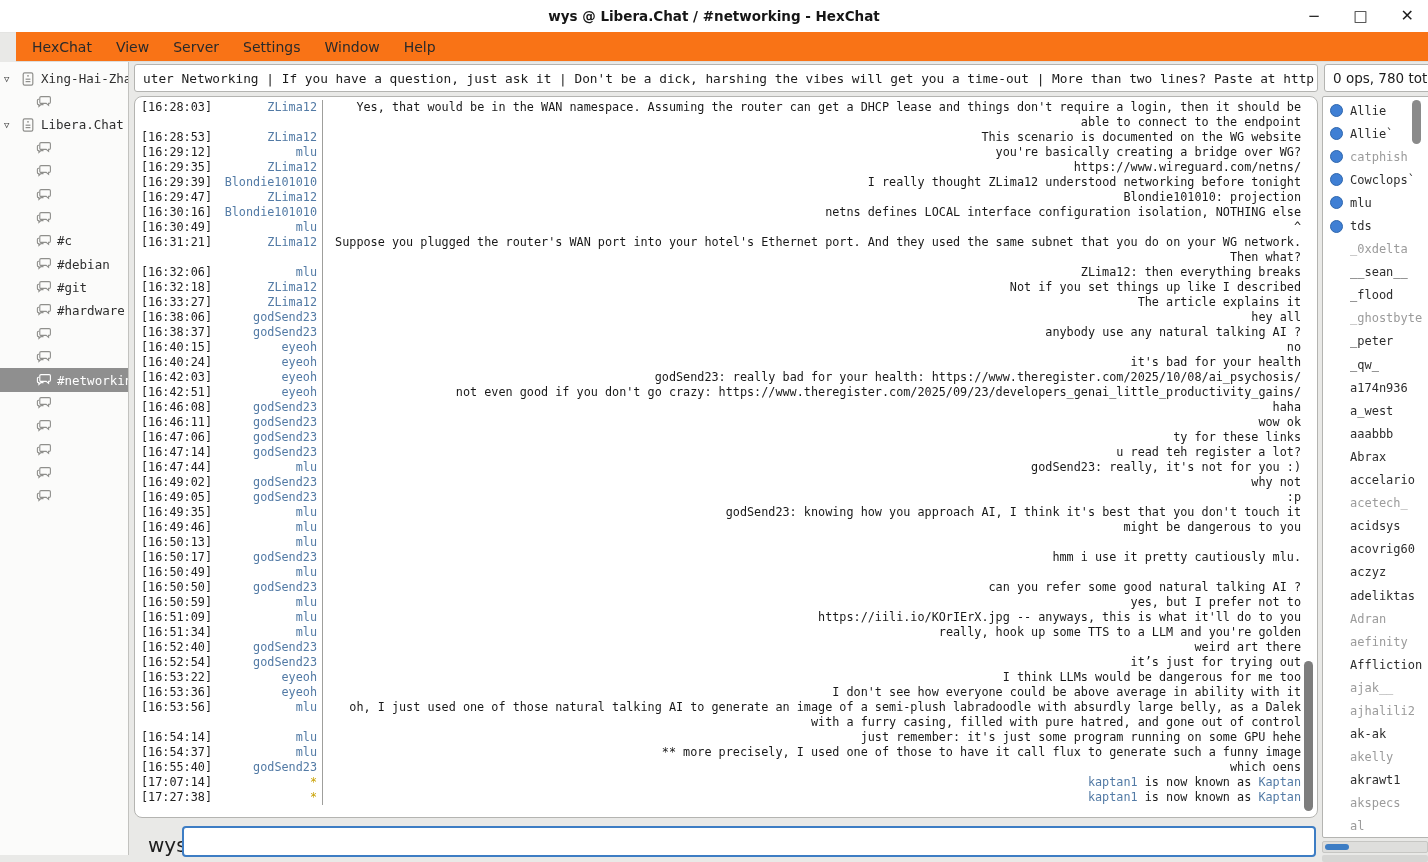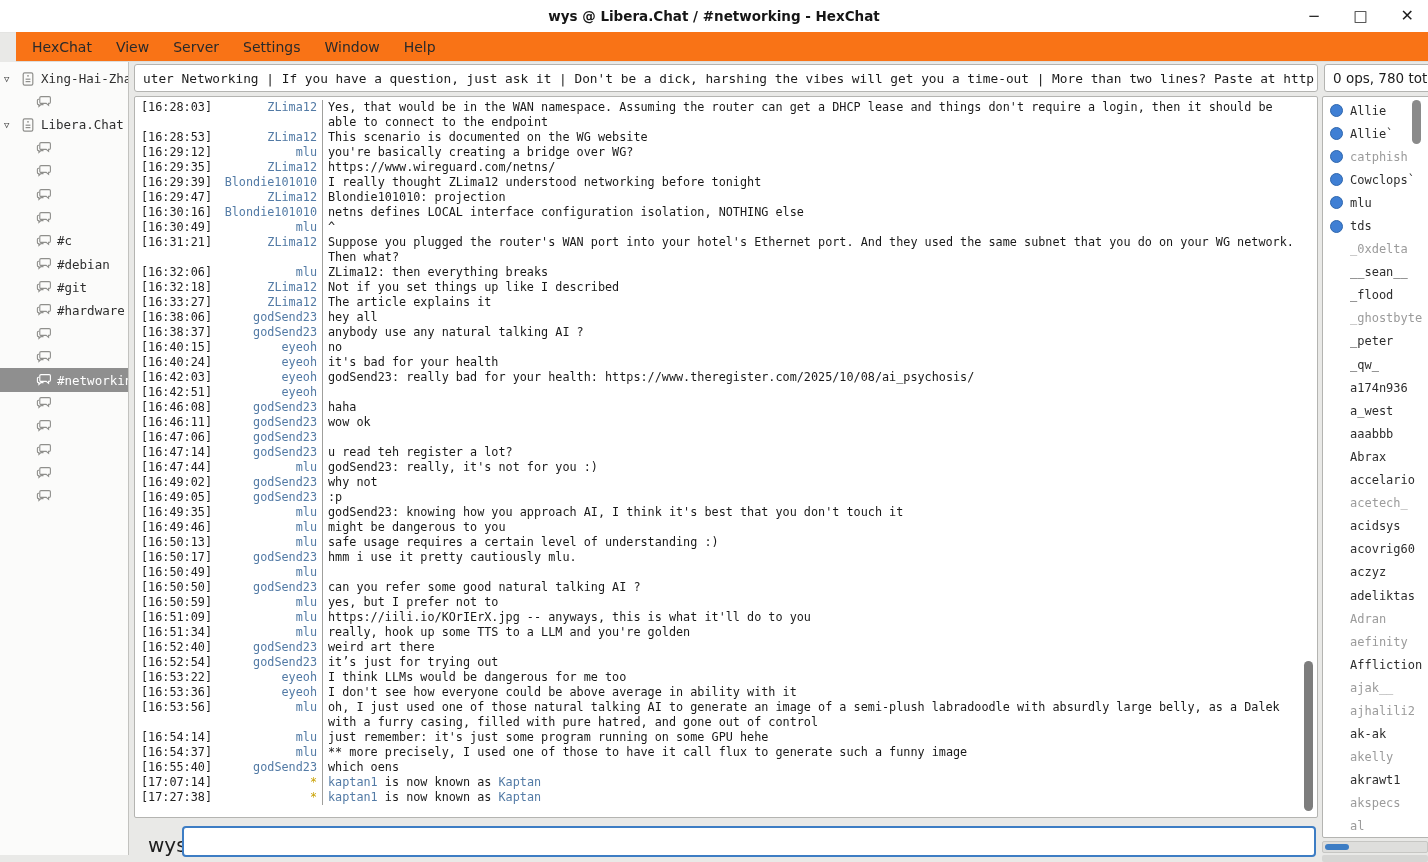--- a/index.html
+++ b/index.html
@@ -36,21 +36,21 @@
   
   .topicbar{position:absolute;left:134px;top:64px;width:1184px;height:28px;background:#fff;
             border:1px solid #b4b4b1;border-radius:3px;box-sizing:border-box;display:flex;align-items:center;
             padding:0 8px;font-family:"DejaVu Sans Mono","Liberation Mono",monospace;font-size:12.8px;
             color:#1b1b1b;white-space:nowrap;overflow:hidden;}
   .ul-header{position:absolute;left:1324px;top:64px;width:112px;height:28px;background:#fff;
              border:1px solid #b4b4b1;border-radius:3px;box-sizing:border-box;display:flex;align-items:center;
              padding:0 8px;font-size:13.5px;color:#1b1b1b;white-space:nowrap;overflow:hidden;}
   
   .chatpanel{position:absolute;left:134px;top:96px;width:1184px;height:722px;background:#fff;
-             border:1px solid #b4b4b1;border-radius:2px;box-sizing:border-box;overflow:hidden;}
+             border:1px solid #b4b4b1;border-radius:8px;box-sizing:border-box;overflow:hidden;text-align:right;}
   .chatlines{position:absolute;left:1px;top:3px;right:16px;bottom:2px;overflow:hidden;}
   .chat-row{display:flex;font-family:"DejaVu Sans Mono","Liberation Mono",monospace;
             font-size:11.8px;line-height:15px;color:#191919;}
   .chat-meta{flex:0 0 176px;display:flex;justify-content:space-between;padding:0 5px;
              border-right:1px solid #9f9f9c;box-sizing:content-box;}
   .chat-time{color:#202020;}
   .chat-nick{color:var(--nick-blue);margin-left:6px;}
   .chat-row.event .chat-nick{color:var(--star);}
   .chat-text{flex:1;padding-left:5px;white-space:pre-wrap;word-break:break-word;}
   .nicklink{color:var(--nick-blue);}
@@ -408,40 +408,42 @@
             <span class="chat-time">[16:42:03]</span>
             <span class="chat-nick">eyeoh</span>
           </div>
           <div class="chat-text">godSend23: really bad for your health: https://www.theregister.com/2025/10/08/ai_psychosis/</div>
         </div>
         <div class="chat-row">
           <div class="chat-meta">
             <span class="chat-time">[16:42:51]</span>
             <span class="chat-nick">eyeoh</span>
           </div>
+          <div class="chat-text">not even good if you don't go crazy: https://www.theregister.com/2025/09/23/developers_genai_little_productivity_gains/</div>
         </div>
         <div class="chat-row">
           <div class="chat-meta">
             <span class="chat-time">[16:46:08]</span>
             <span class="chat-nick">godSend23</span>
           </div>
           <div class="chat-text">haha</div>
         </div>
         <div class="chat-row">
           <div class="chat-meta">
             <span class="chat-time">[16:46:11]</span>
             <span class="chat-nick">godSend23</span>
           </div>
           <div class="chat-text">wow ok</div>
         </div>
         <div class="chat-row">
           <div class="chat-meta">
             <span class="chat-time">[16:47:06]</span>
             <span class="chat-nick">godSend23</span>
           </div>
+          <div class="chat-text">ty for these links</div>
         </div>
         <div class="chat-row">
           <div class="chat-meta">
             <span class="chat-time">[16:47:14]</span>
             <span class="chat-nick">godSend23</span>
           </div>
           <div class="chat-text">u read teh register a lot?</div>
         </div>
         <div class="chat-row">
           <div class="chat-meta">
@@ -476,21 +478,20 @@
             <span class="chat-time">[16:49:46]</span>
             <span class="chat-nick">mlu</span>
           </div>
           <div class="chat-text">might be dangerous to you</div>
         </div>
         <div class="chat-row">
           <div class="chat-meta">
             <span class="chat-time">[16:50:13]</span>
             <span class="chat-nick">mlu</span>
           </div>
-          <div class="chat-text">safe usage requires a certain level of understanding :)</div>
         </div>
         <div class="chat-row">
           <div class="chat-meta">
             <span class="chat-time">[16:50:17]</span>
             <span class="chat-nick">godSend23</span>
           </div>
           <div class="chat-text">hmm i use it pretty cautiously mlu.</div>
         </div>
         <div class="chat-row">
           <div class="chat-meta">

